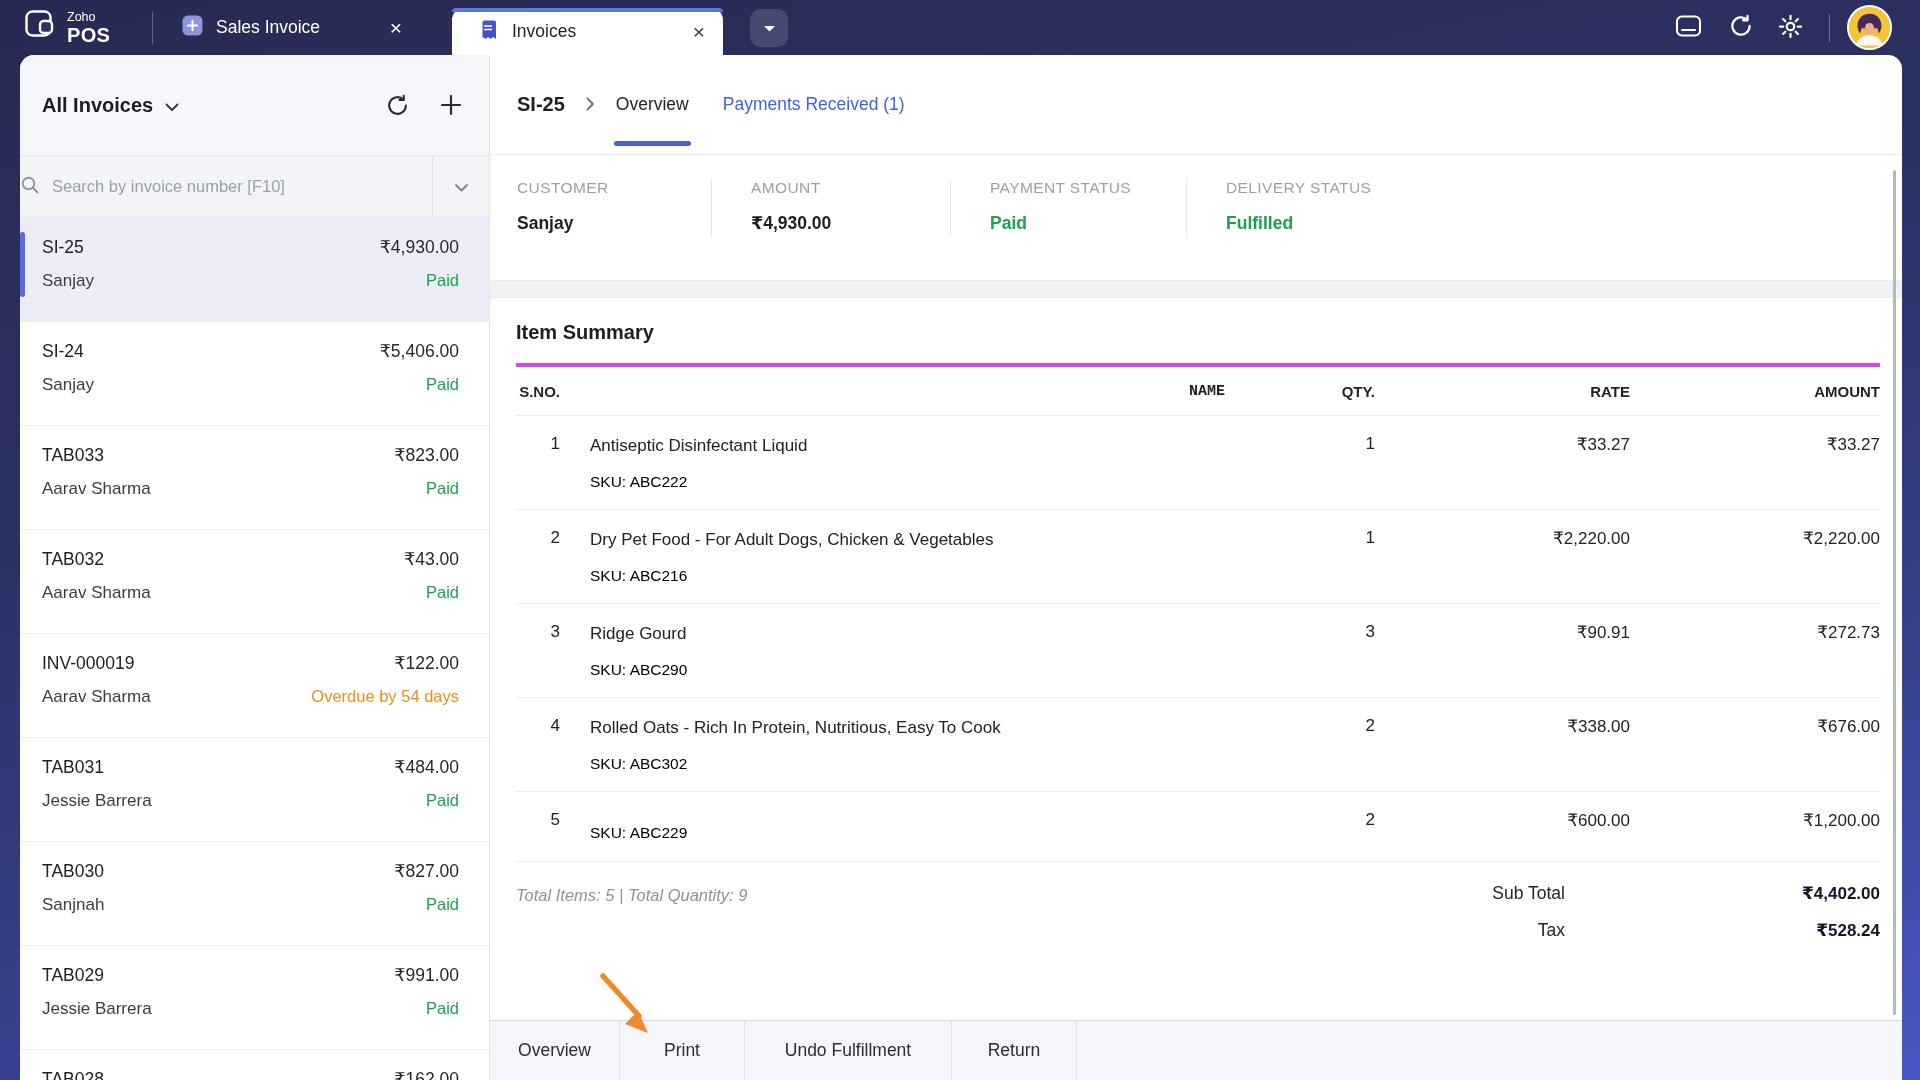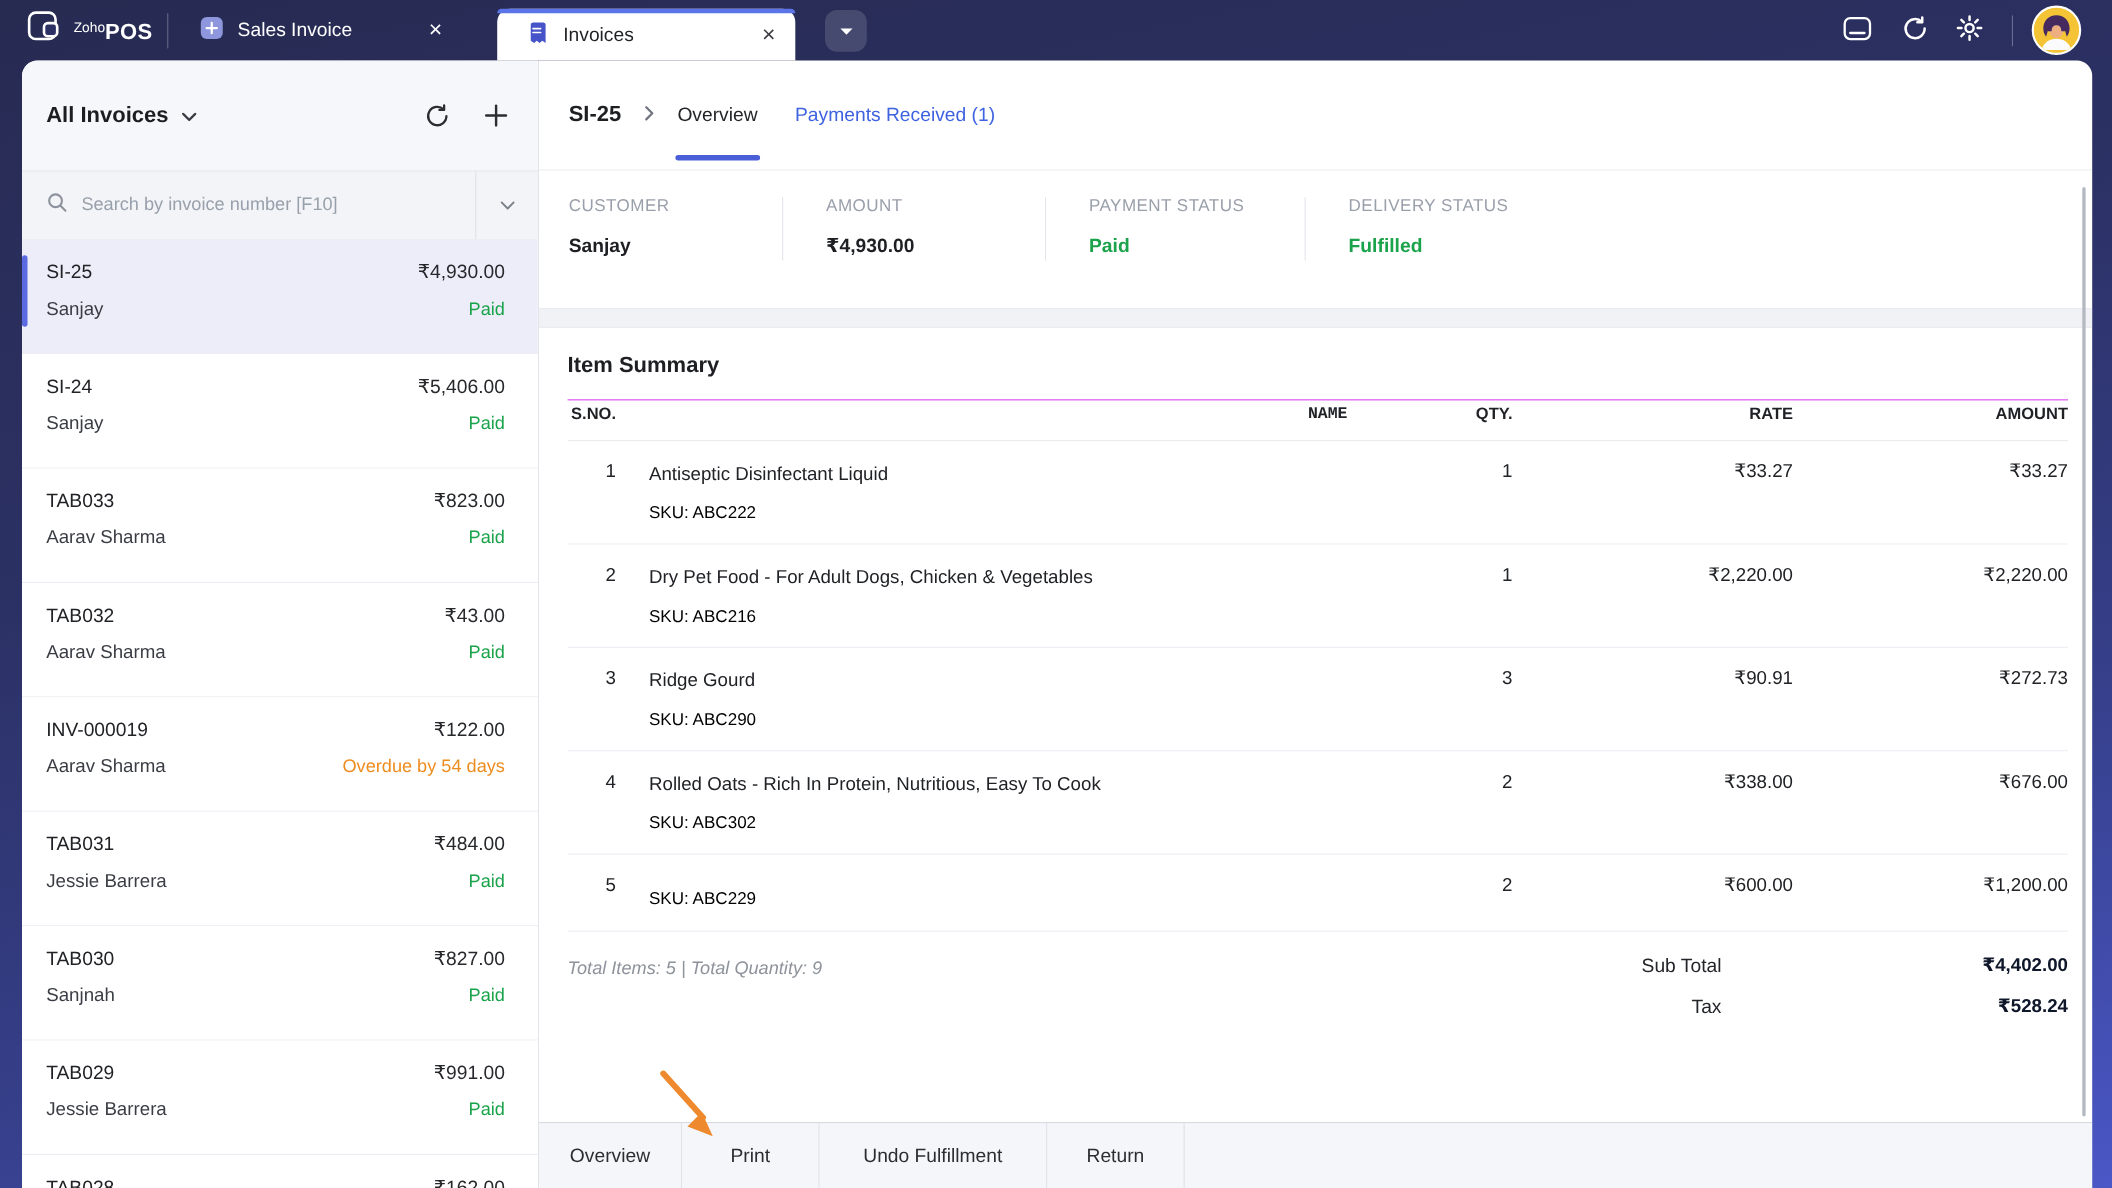--- a/index.html
+++ b/index.html
@@ -4,21 +4,21 @@
 <style>
   * { margin:0; padding:0; box-sizing:border-box; }
   html,body { width:1920px; height:1080px; overflow:hidden;
     font-family:"Liberation Sans","DejaVu Sans",sans-serif; }
   .app { position:relative; width:1920px; height:1080px;
     background:linear-gradient(168deg,#272b52 0%,#2c3165 38%,#36408c 70%,#4a57c6 100%); }
 
   
   .topbar { position:absolute; left:0; top:0; width:1920px; height:55px; }
   .logo { position:absolute; left:24px; top:9px; display:flex; align-items:center; gap:9px; color:#fff; cursor:pointer; }
-  .logo-text { display:flex; flex-direction:row; line-height:1; }
+  .logo-text { display:flex; flex-direction:column; line-height:1; }
   .logo-zoho { font-size:12.5px; margin-bottom:1px; }
   .logo-pos { font-size:20px; font-weight:700; letter-spacing:.3px; }
   .tb-divider { position:absolute; left:152px; top:12px; width:1px; height:32px; background:rgba(255,255,255,.28); }
   .tab-inactive { position:absolute; left:166px; top:0; width:252px; height:55px;
     display:flex; align-items:center; gap:13px; padding:0 16px; color:#fff; font-size:17.5px; cursor:pointer; }
   .tab-inactive .tab-close { margin-left:auto; }
   .tab-close { font-size:21px; line-height:1; cursor:pointer; }
   .tab-active { position:absolute; left:452px; top:8px; width:271px; height:47px; background:#fff;
     border-radius:12px 12px 0 0; display:flex; align-items:center; gap:14px; padding:0 18px 0 26px;
     color:#1f2124; font-size:17.5px; font-weight:500; cursor:pointer; }
@@ -34,21 +34,21 @@
 
   
   .sidebar { position:absolute; left:20px; top:55px; width:470px; height:1025px; background:#fff;
     border-radius:14px 0 0 0; border-right:1px solid #e2e4ea; overflow:hidden; }
   .sb-head { height:163px; background:#f6f7fa; border-radius:14px 0 0 0; border-bottom:1px solid #e5e7ec; }
   .sb-title-row { height:100px; display:flex; align-items:center; padding:0 24px 0 22px; }
   .sb-title { font-size:20px; font-weight:700; color:#1c1d21; cursor:pointer; }
   .sb-title-chev { margin-left:12px; margin-top:4px; cursor:pointer; }
   .sb-icon-btn { width:28px; height:28px; display:flex; align-items:center; justify-content:center; cursor:pointer; }
   .sb-search-row { height:62px; border-top:1px solid #e5e7ec; display:flex; background:#f3f4f7; }
-  .sb-search { flex:1; display:flex; align-items:center; gap:12px; padding-left:22px; cursor:text; }
+  .sb-search { flex:1; display:flex; align-items:center; gap:12px; cursor:text; }
   .sb-search-ph { font-size:16.5px; color:#98a0ab; }
   .sb-search-dd { width:57px; border-left:1px solid #e0e2e8; display:flex; align-items:center; justify-content:center; cursor:pointer; }
   .inv-list { height:862px; overflow:hidden; }
   .inv-item { position:relative; height:104px; padding:19px 30px 0 22px; background:#fff;
     border-bottom:1px solid #edeef3; cursor:pointer; }
   .inv-item.selected { background:#ecedf9; }
   .inv-item.selected::before { content:""; position:absolute; left:0; top:14px; bottom:24px; width:4.5px;
     border-radius:3px; background:#5b6ae0; }
   .inv-line { display:flex; justify-content:space-between; align-items:baseline; }
   .inv-num { font-size:17.5px; color:#202226; }
@@ -76,21 +76,21 @@
   .field + .field { padding-left:40px; }
   .field + .field::before { content:""; position:absolute; left:0; top:0; width:1px; height:58px; background:#e4e6ec; }
   .f1 { width:194px; } .f2 { width:239px; } .f3 { width:236px; }
   .f-label { font-size:15.5px; color:#9aa0ab; letter-spacing:.4px; }
   .f-value { margin-top:16px; font-size:17.5px; font-weight:700; color:#1d1f23; }
   .f-value.green { color:#1aa34a; }
   .section-gap { height:18px; background:#f1f2f6; border-top:1px solid #e9eaef; border-bottom:1px solid #e9eaef; }
   .item-summary { padding:0 22px 0 26px; }
   .is-title { margin:23px 0 19px 0; font-size:20px; font-weight:700; color:#1d1f23; }
   .grid { display:grid; grid-template-columns:44px 1fr 150px 255px 250px; align-items:start; }
-  .thead { border-top:1px solid #d946ef; border-bottom:1px solid #e9ebef; padding:4px 0 15px 0;
+  .thead { border-top:4px solid #d946ef; border-bottom:1px solid #e9ebef; padding:16px 0 15px 0;
     font-size:15px; font-weight:700; color:#1f2125; }
   .c-r { text-align:right; }
   .c-name { padding-left:30px; text-align:right;font-family:Liberation Mono, monospace; }
   .trow { padding:18px 0 16px 0; border-bottom:1px solid #eceef2; font-size:17px; color:#202226; }
   .trow .sno { text-align:right; }
   .trow .name { padding-left:30px; max-width:545px; line-height:1.45; }
   .trow .name-text { display:block; max-width:515px; }
   .sku { margin-top:12px; font-size:15.5px; color:#000000; }
   .totals { display:flex; padding:21px 22px 0 26px; }
   .t-items { font-size:16.5px; font-style:italic; color:#8d929b; margin-top:3px; }

